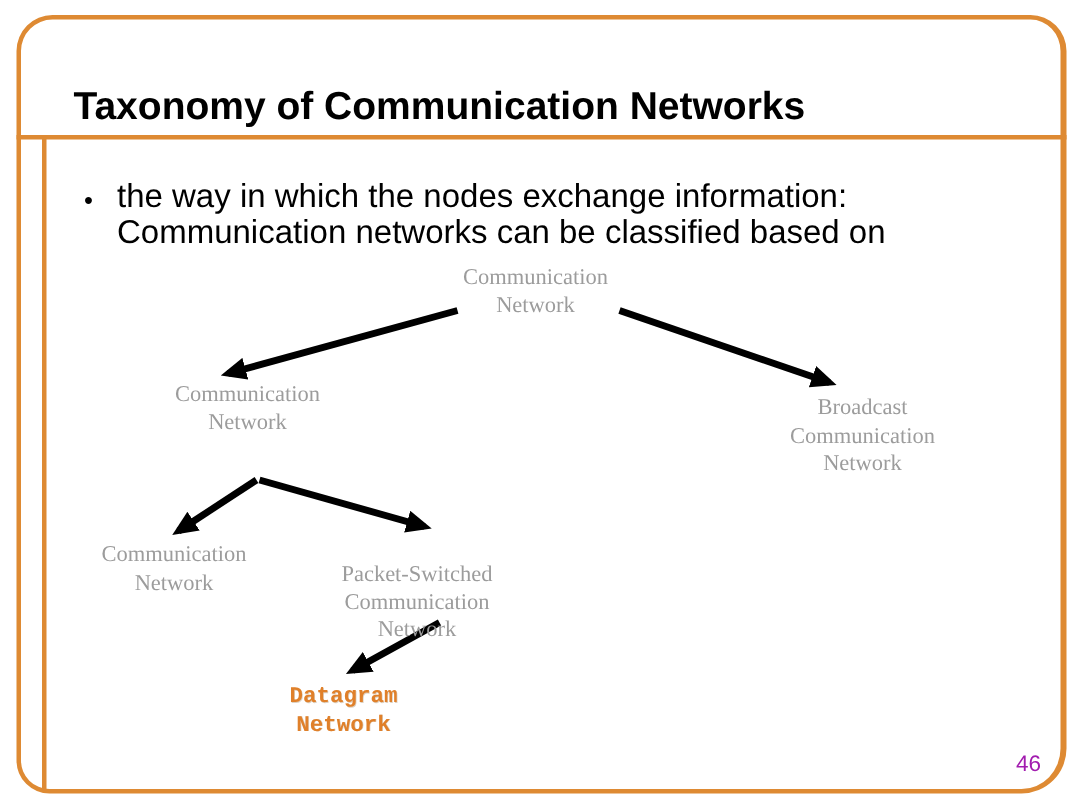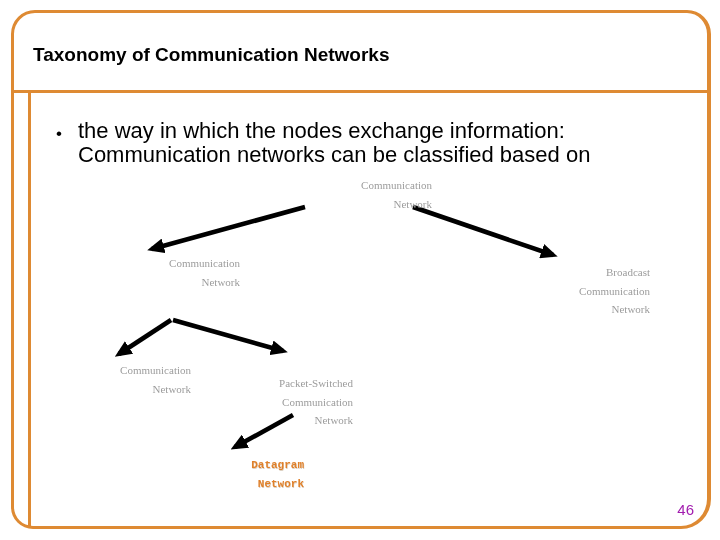--- a/index.html
+++ b/index.html
@@ -33,22 +33,22 @@
     position: absolute;
     left: 28px; top: 92px;
     height: 434px; width: 0;
     border-left: 3px solid var(--frame-orange, #DE8A33);
   }
 
   
   .title {
     position: absolute;
     left: 33px; top: 41px;
-    margin: 0;
-    font-size: 19px;
+    margin: 16px;
+    font-size: 26px;
     line-height: 27px;
     font-weight: bold;
     color: var(--title-black, #000000);
     letter-spacing: 0px;
     white-space: nowrap;
   }
 
   
   .bullet-block {
     position: absolute;
@@ -65,23 +65,23 @@
   .bullet-text {
     margin-left: 22px;
     font-size: 22px;
     line-height: 24px;
   }
 
   
   .node {
     position: absolute;
     width: 150px;
-    text-align: right;
+    text-align: center;
     font-family: "Liberation Serif", serif;
-    font-size: 11px;
+    font-size: 15px;
     line-height: 18.5px;
     color: var(--node-gray, #9C9C9C);
   }
   .node span { display: block; }
   .node.highlight {
     color: var(--highlight-orange, #E0802A);
     font-weight: bold;
     text-shadow: 0.5px 0.5px 0 rgba(120,70,10,0.25);
     font-family: Liberation Mono, monospace;
   }

